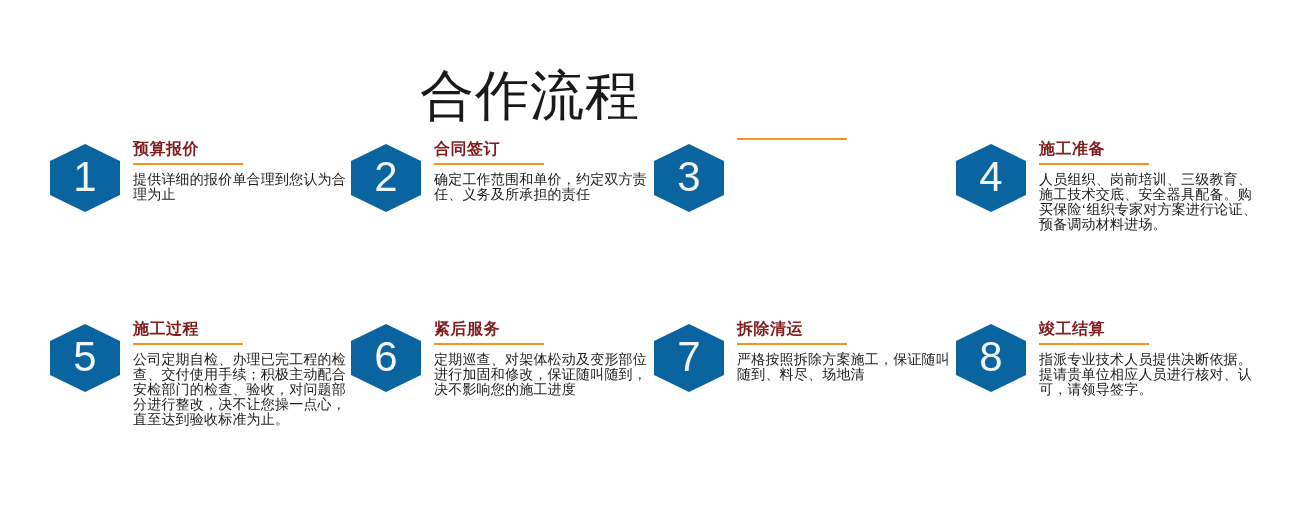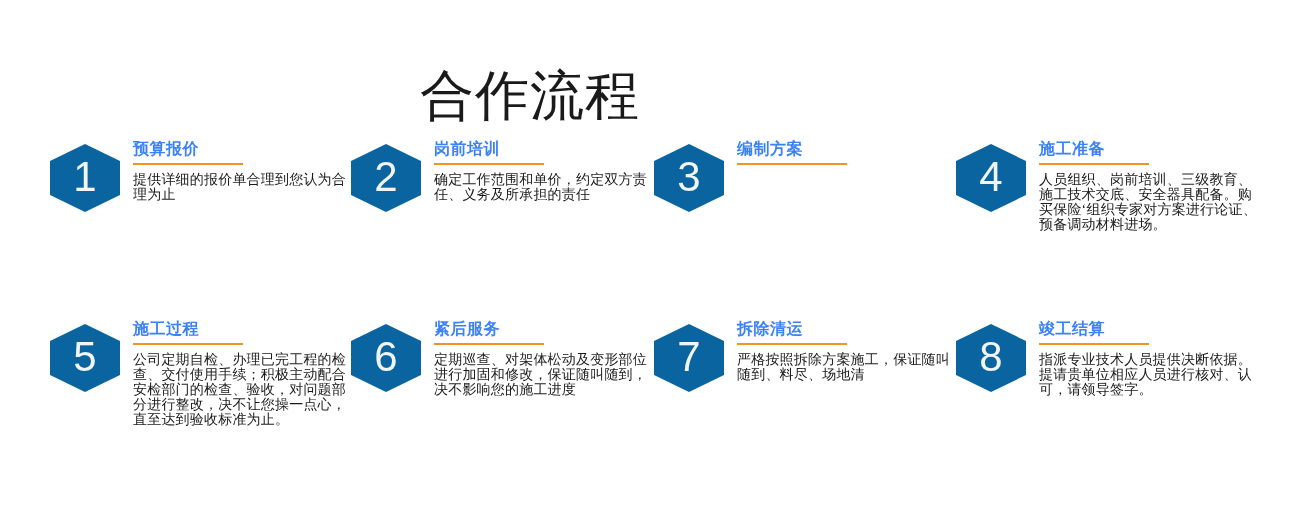--- a/index.html
+++ b/index.html
@@ -88,21 +88,21 @@
     position: absolute;
     left: 85px;
     top: 0;
     width: 215px;
   }
 
   .step-heading {
     font-size: 16px;
     line-height: 21px;
     font-weight: 700;
-    color: #3b82f6;
+    color: #7f1d1d;
     letter-spacing: 0.5px;
     white-space: nowrap;
     margin: 0 0 4px 0;
   }
 
   .step-rule {
     width: 110px;
     height: 2px;
     background: #f29322;
     margin: 0 0 7px 0;
@@ -142,35 +142,34 @@
   </div>
 
   <div class="step row-1 col-2">
     <div class="hex-wrap">
       <svg class="hex" viewBox="0 0 70 68">
         <polygon points="35,0 70,17 70,51 35,68 0,51 0,17" fill="#0a649f"></polygon>
       </svg>
       <div class="hex-number" style="color: rgb(242, 245, 247);">2</div>
     </div>
     <div class="step-body">
-      <div class="step-heading">岗前培训</div>
+      <div class="step-heading">合同签订</div>
       <div class="step-rule" style="background: rgb(242, 147, 34);"></div>
       <div class="step-text">确定工作范围和单价，约定双方责任、义务及所承担的责任</div>
     </div>
   </div>
 
   <div class="step row-1 col-3">
     <div class="hex-wrap">
       <svg class="hex" viewBox="0 0 70 68">
         <polygon points="35,0 70,17 70,51 35,68 0,51 0,17" fill="#0a649f"></polygon>
       </svg>
       <div class="hex-number" style="color: rgb(242, 245, 247);">3</div>
     </div>
     <div class="step-body">
-      <div class="step-heading">编制方案</div>
       <div class="step-rule" style="background: rgb(242, 147, 34);"></div>
     </div>
   </div>
 
   <div class="step row-1 col-4">
     <div class="hex-wrap">
       <svg class="hex" viewBox="0 0 70 68">
         <polygon points="35,0 70,17 70,51 35,68 0,51 0,17" fill="#0a649f"></polygon>
       </svg>
       <div class="hex-number" style="color: rgb(242, 245, 247);">4</div>

